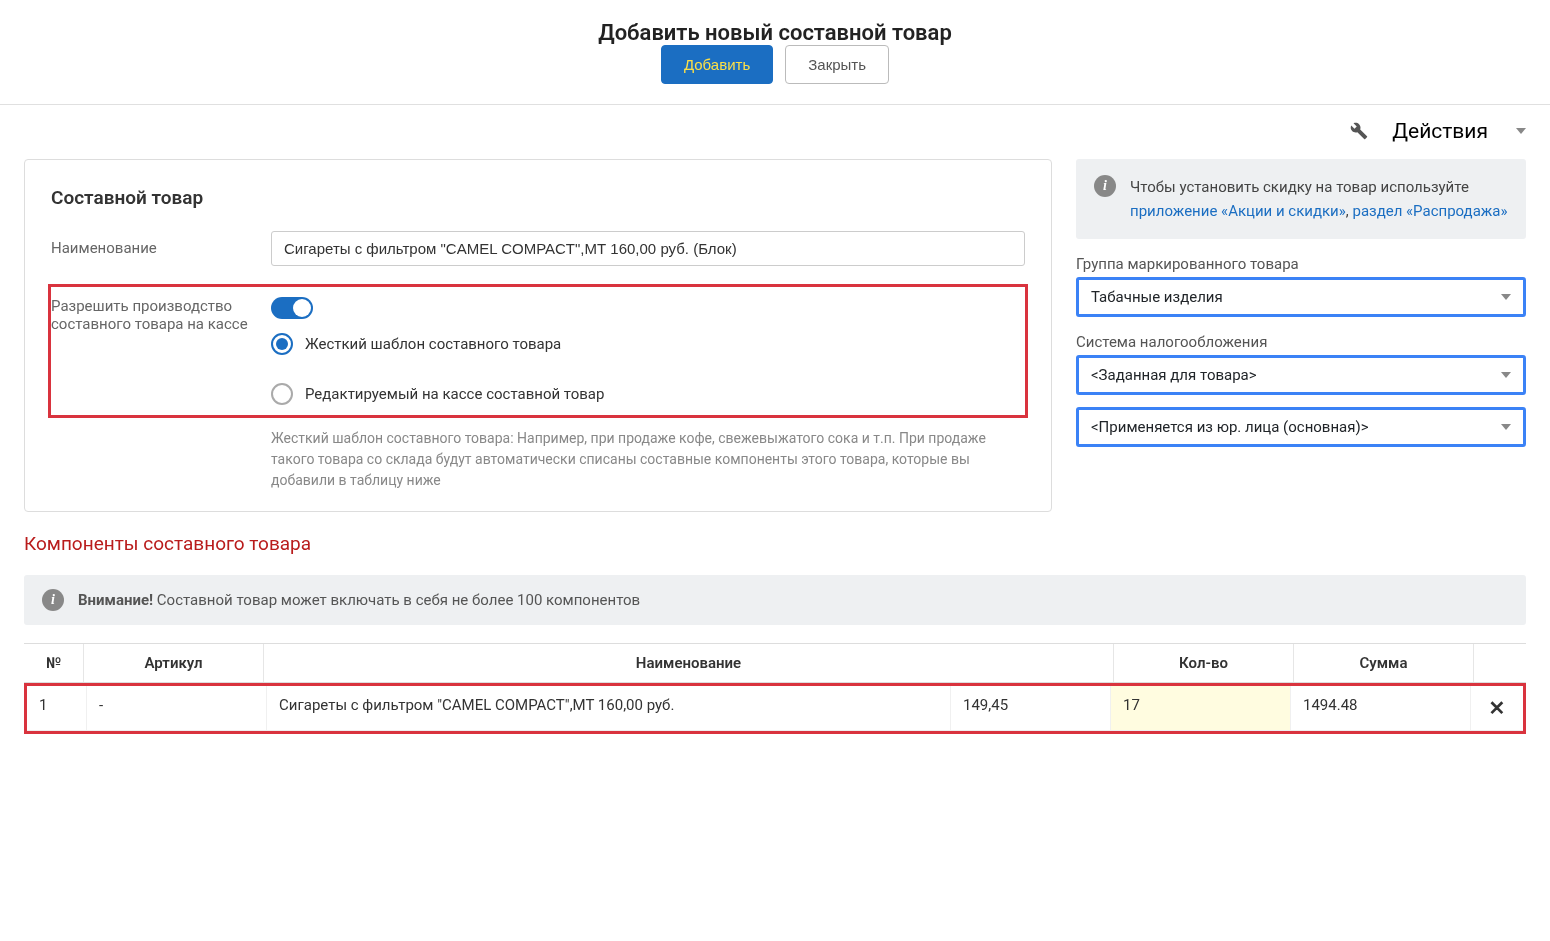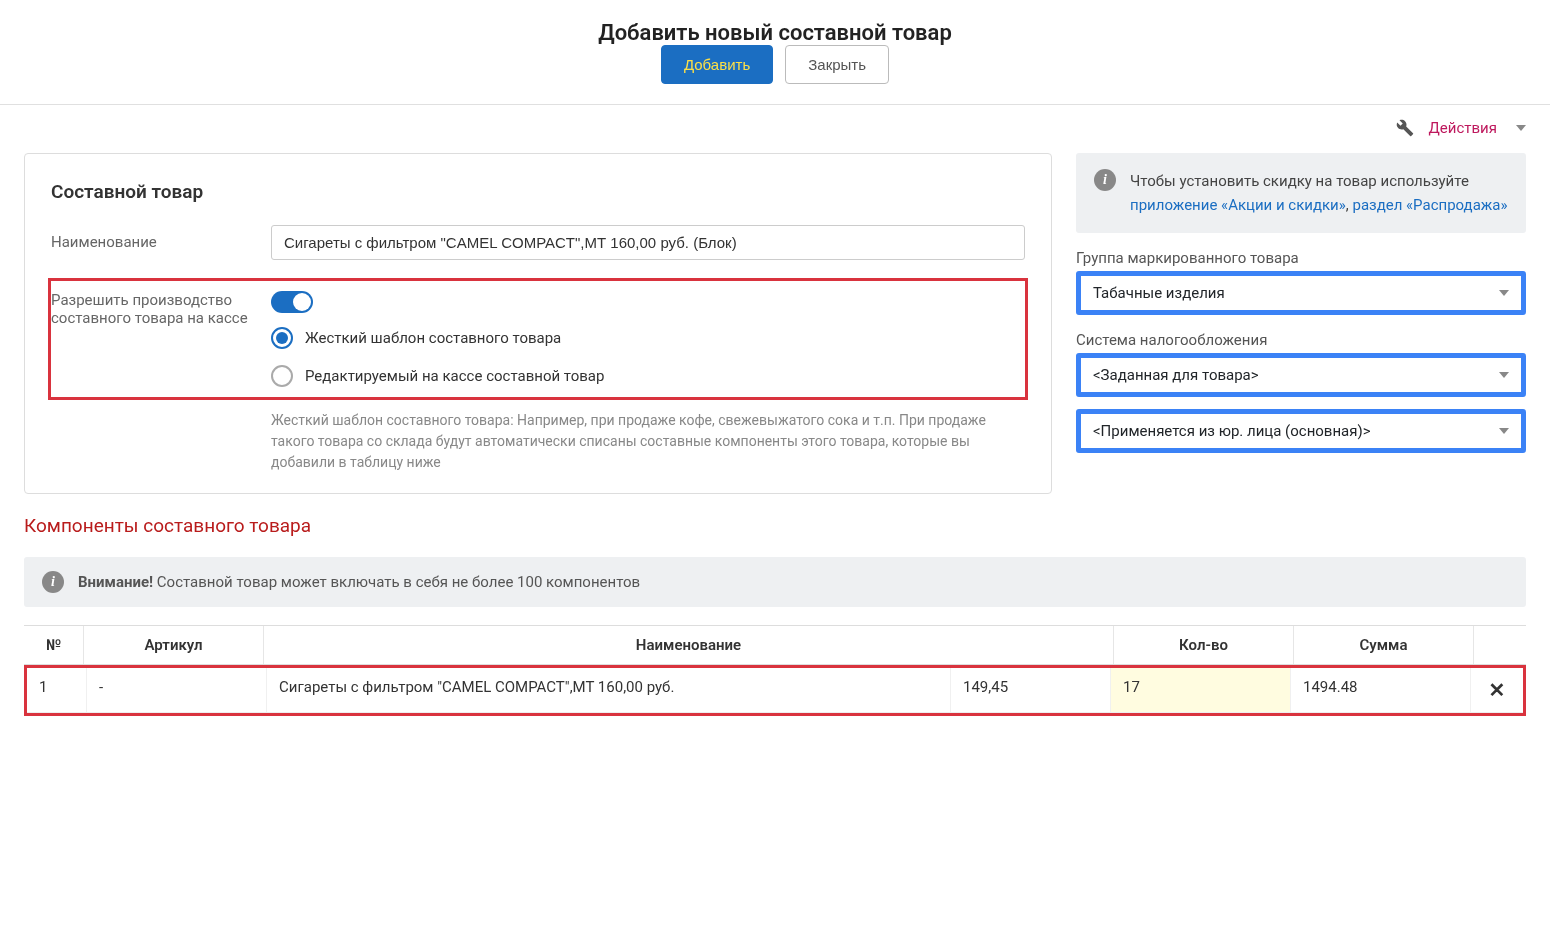--- a/index.html
+++ b/index.html
@@ -4,46 +4,46 @@
   <style>
     * { box-sizing: border-box; margin: 0; padding: 0; }
     body { font-family: -apple-system, BlinkMacSystemFont, "Segoe UI", Roboto, Arial, sans-serif; background: #fff; color: #212529; width: 1550px; height: 941px; }
     .header { display: flex; justify-content: space-between; align-items: center; padding: 20px 24px; border-bottom: 1px solid #e0e0e0; flex-direction: column; }
     .header-title { font-size: 22px; font-weight: 600; color: #222; }
     .header-buttons { display: flex; gap: 12px; }
     .btn { padding: 10px 22px; font-size: 15px; border-radius: 4px; cursor: pointer; border: 1px solid transparent; }
     .btn-primary { background: #1b6ec2; color: #fde047; border-color: #1b6ec2; }
     .btn-secondary { background: #fff; color: #555; border-color: #bbb; }
     .actions-bar { display: flex; justify-content: flex-end; padding: 14px 24px 0; }
-    .actions-btn { display: flex; align-items: center; gap: 15px; color: #be185d; font-size: 15px; cursor: pointer; }
+    .actions-btn { display: flex; align-items: center; gap: 24px; color: #000000; font-size: 21px; cursor: pointer; }
     .actions-btn svg { width: 18px; height: 18px; }
     .caret-down { width: 0; height: 0; border-left: 5px solid transparent; border-right: 5px solid transparent; border-top: 6px solid #888; display: inline-block; margin-left: 4px; }
     .content { display: flex; gap: 24px; padding: 16px 24px 0; align-items: flex-start; }
     .main-panel { flex: 1; border: 1px solid #ddd; border-radius: 4px; padding: 26px 26px 20px; background: #fff; }
     .panel-title { font-size: 19px; font-weight: 600; color: #333; margin-bottom: 22px; }
     .form-row { display: flex; align-items: flex-start; margin-bottom: 18px; gap: 20px; }
     .form-label { width: 200px; color: #666; font-size: 15px; padding-top: 8px; }
     .form-control-wrap { flex: 1; }
     .input-text { width: 100%; padding: 8px 12px; border: 1px solid #ccc; border-radius: 3px; font-size: 15px; color: #333; }
     .highlight-box { border: 3px solid #d9333e; padding: 10px 0 10px 0; margin: 0 -3px; }
     .toggle { position: relative; width: 42px; height: 22px; background: #1b6ec2; border-radius: 11px; cursor: pointer; margin-bottom: 14px; }
     .toggle::after { content: ''; position: absolute; right: 2px; top: 2px; width: 18px; height: 18px; background: #fff; border-radius: 50%; }
-    .radio-row { display: flex; align-items: center; gap: 12px; margin-bottom: 16px; cursor: pointer; }
+    .radio-row { display: flex; align-items: center; gap: 12px; margin-bottom: 28px; cursor: pointer; }
     .radio-outer { width: 22px; height: 22px; border: 2px solid #1b6ec2; border-radius: 50%; display: flex; align-items: center; justify-content: center; flex-shrink: 0; }
     .radio-outer.unchecked { border-color: #aaa; }
     .radio-inner { width: 12px; height: 12px; background: #1b6ec2; border-radius: 50%; }
     .radio-label { font-size: 15px; color: #333; }
     .help-text { font-size: 14px; color: #888; line-height: 1.5; margin-top: 10px; margin-left: 0; padding-left: 220px; }
     .side-panel { width: 450px; display: flex; flex-direction: column; gap: 16px; }
     .info-banner { background: #eef0f2; border-radius: 3px; padding: 16px 18px; display: flex; gap: 14px; align-items: flex-start; font-size: 15px; color: #444; line-height: 1.6; }
     .info-icon { width: 22px; height: 22px; background: #888; border-radius: 50%; color: #fff; display: flex; align-items: center; justify-content: center; font-size: 14px; font-weight: bold; flex-shrink: 0; font-style: italic; font-family: Georgia, serif; }
     .info-link { color: #1b6ec2; text-decoration: none; }
     .side-label { font-size: 15px; color: #555; margin-bottom: 4px; }
     .side-group { display: flex; flex-direction: column; }
-    .select-box { border: 5px solid #3b82f6; border-radius: 3px; padding: 8px 12px; font-size: 15px; display: flex; justify-content: space-between; align-items: center; cursor: pointer; background: #fff; }
+    .select-box { border: 3px solid #3b82f6; border-radius: 3px; padding: 8px 12px; font-size: 15px; display: flex; justify-content: space-between; align-items: center; cursor: pointer; background: #fff; }
     .components-section { padding: 20px 24px 0; }
     .section-title { font-size: 19px; font-weight: 400; color: #b91c1c; margin-bottom: 20px; }
     .warning-banner { background: #eef0f2; border-radius: 3px; padding: 14px 18px; display: flex; align-items: center; gap: 14px; font-size: 15px; color: #555; margin-bottom: 18px; }
     .table-head { display: flex; border-top: 1px solid #ddd; border-bottom: 1px solid #ddd; background: #fff; }
     .th { padding: 10px 12px; font-size: 15px; font-weight: 600; color: #333; border-right: 1px solid #e6e6e6; text-align: center; }
     .th:last-child { border-right: none; }
     .col-num { width: 60px; }
     .col-art { width: 180px; }
     .col-name { flex: 1; }
     .col-price { width: 160px; }

